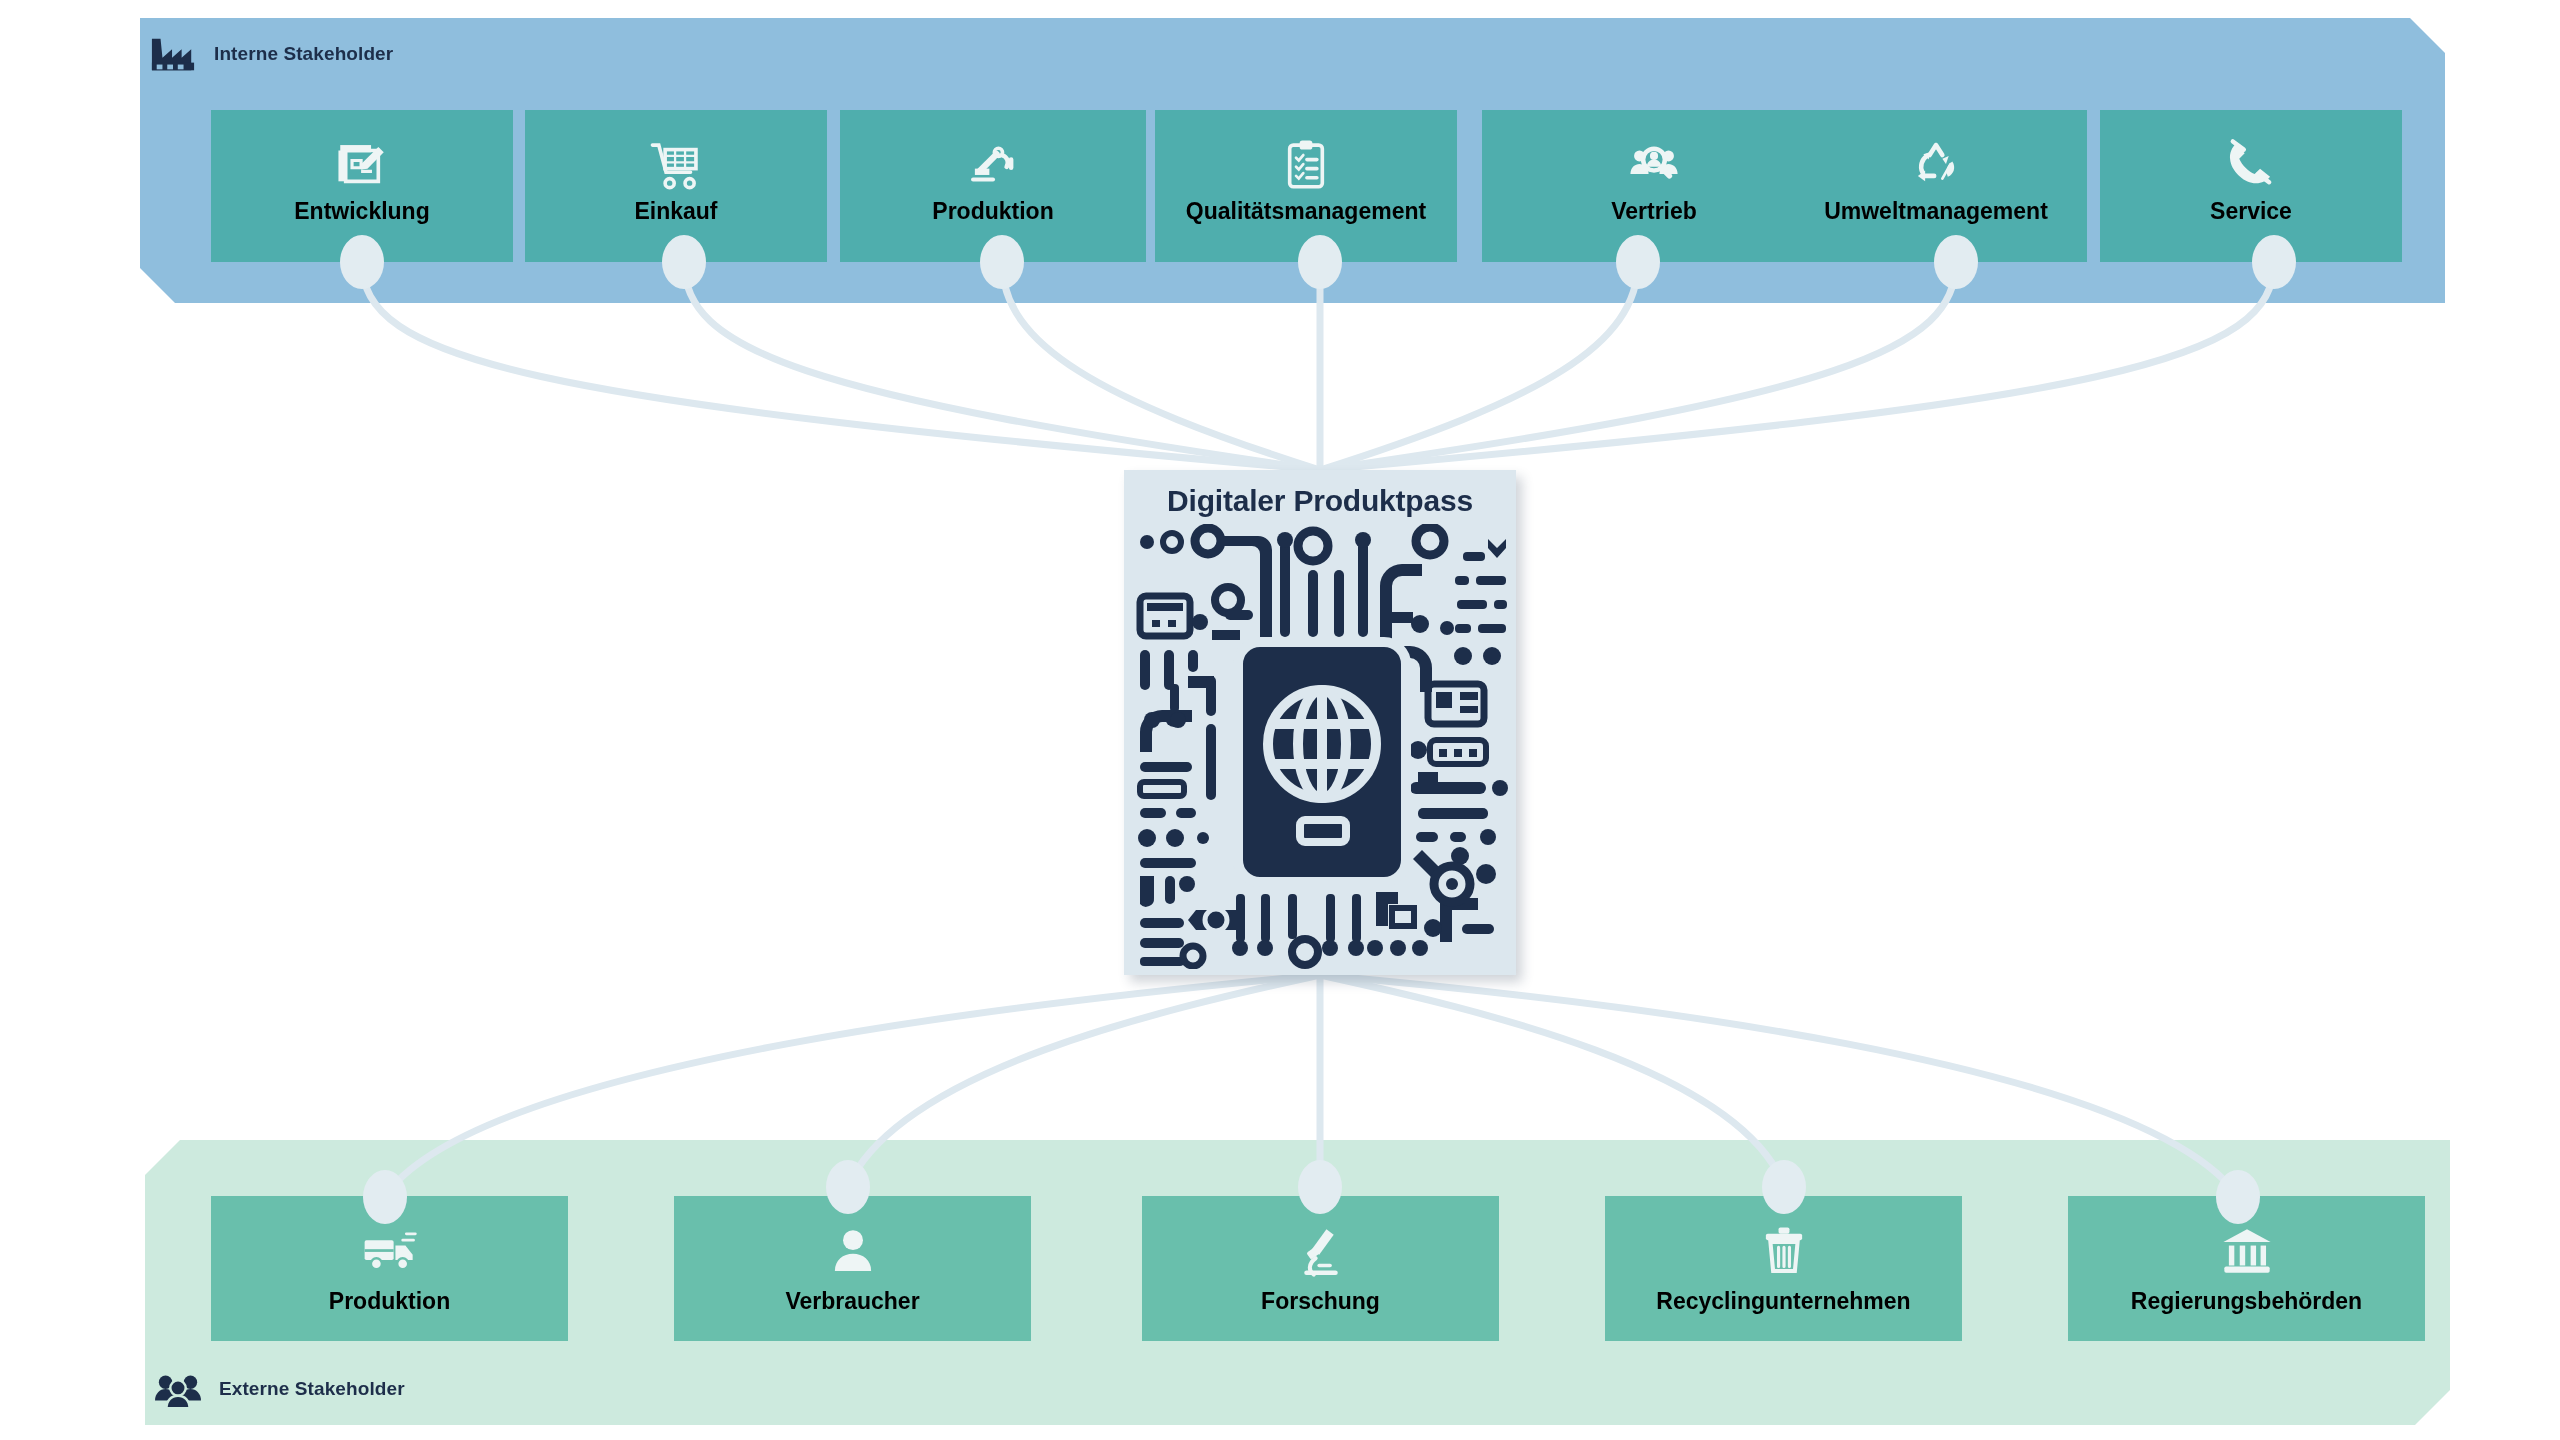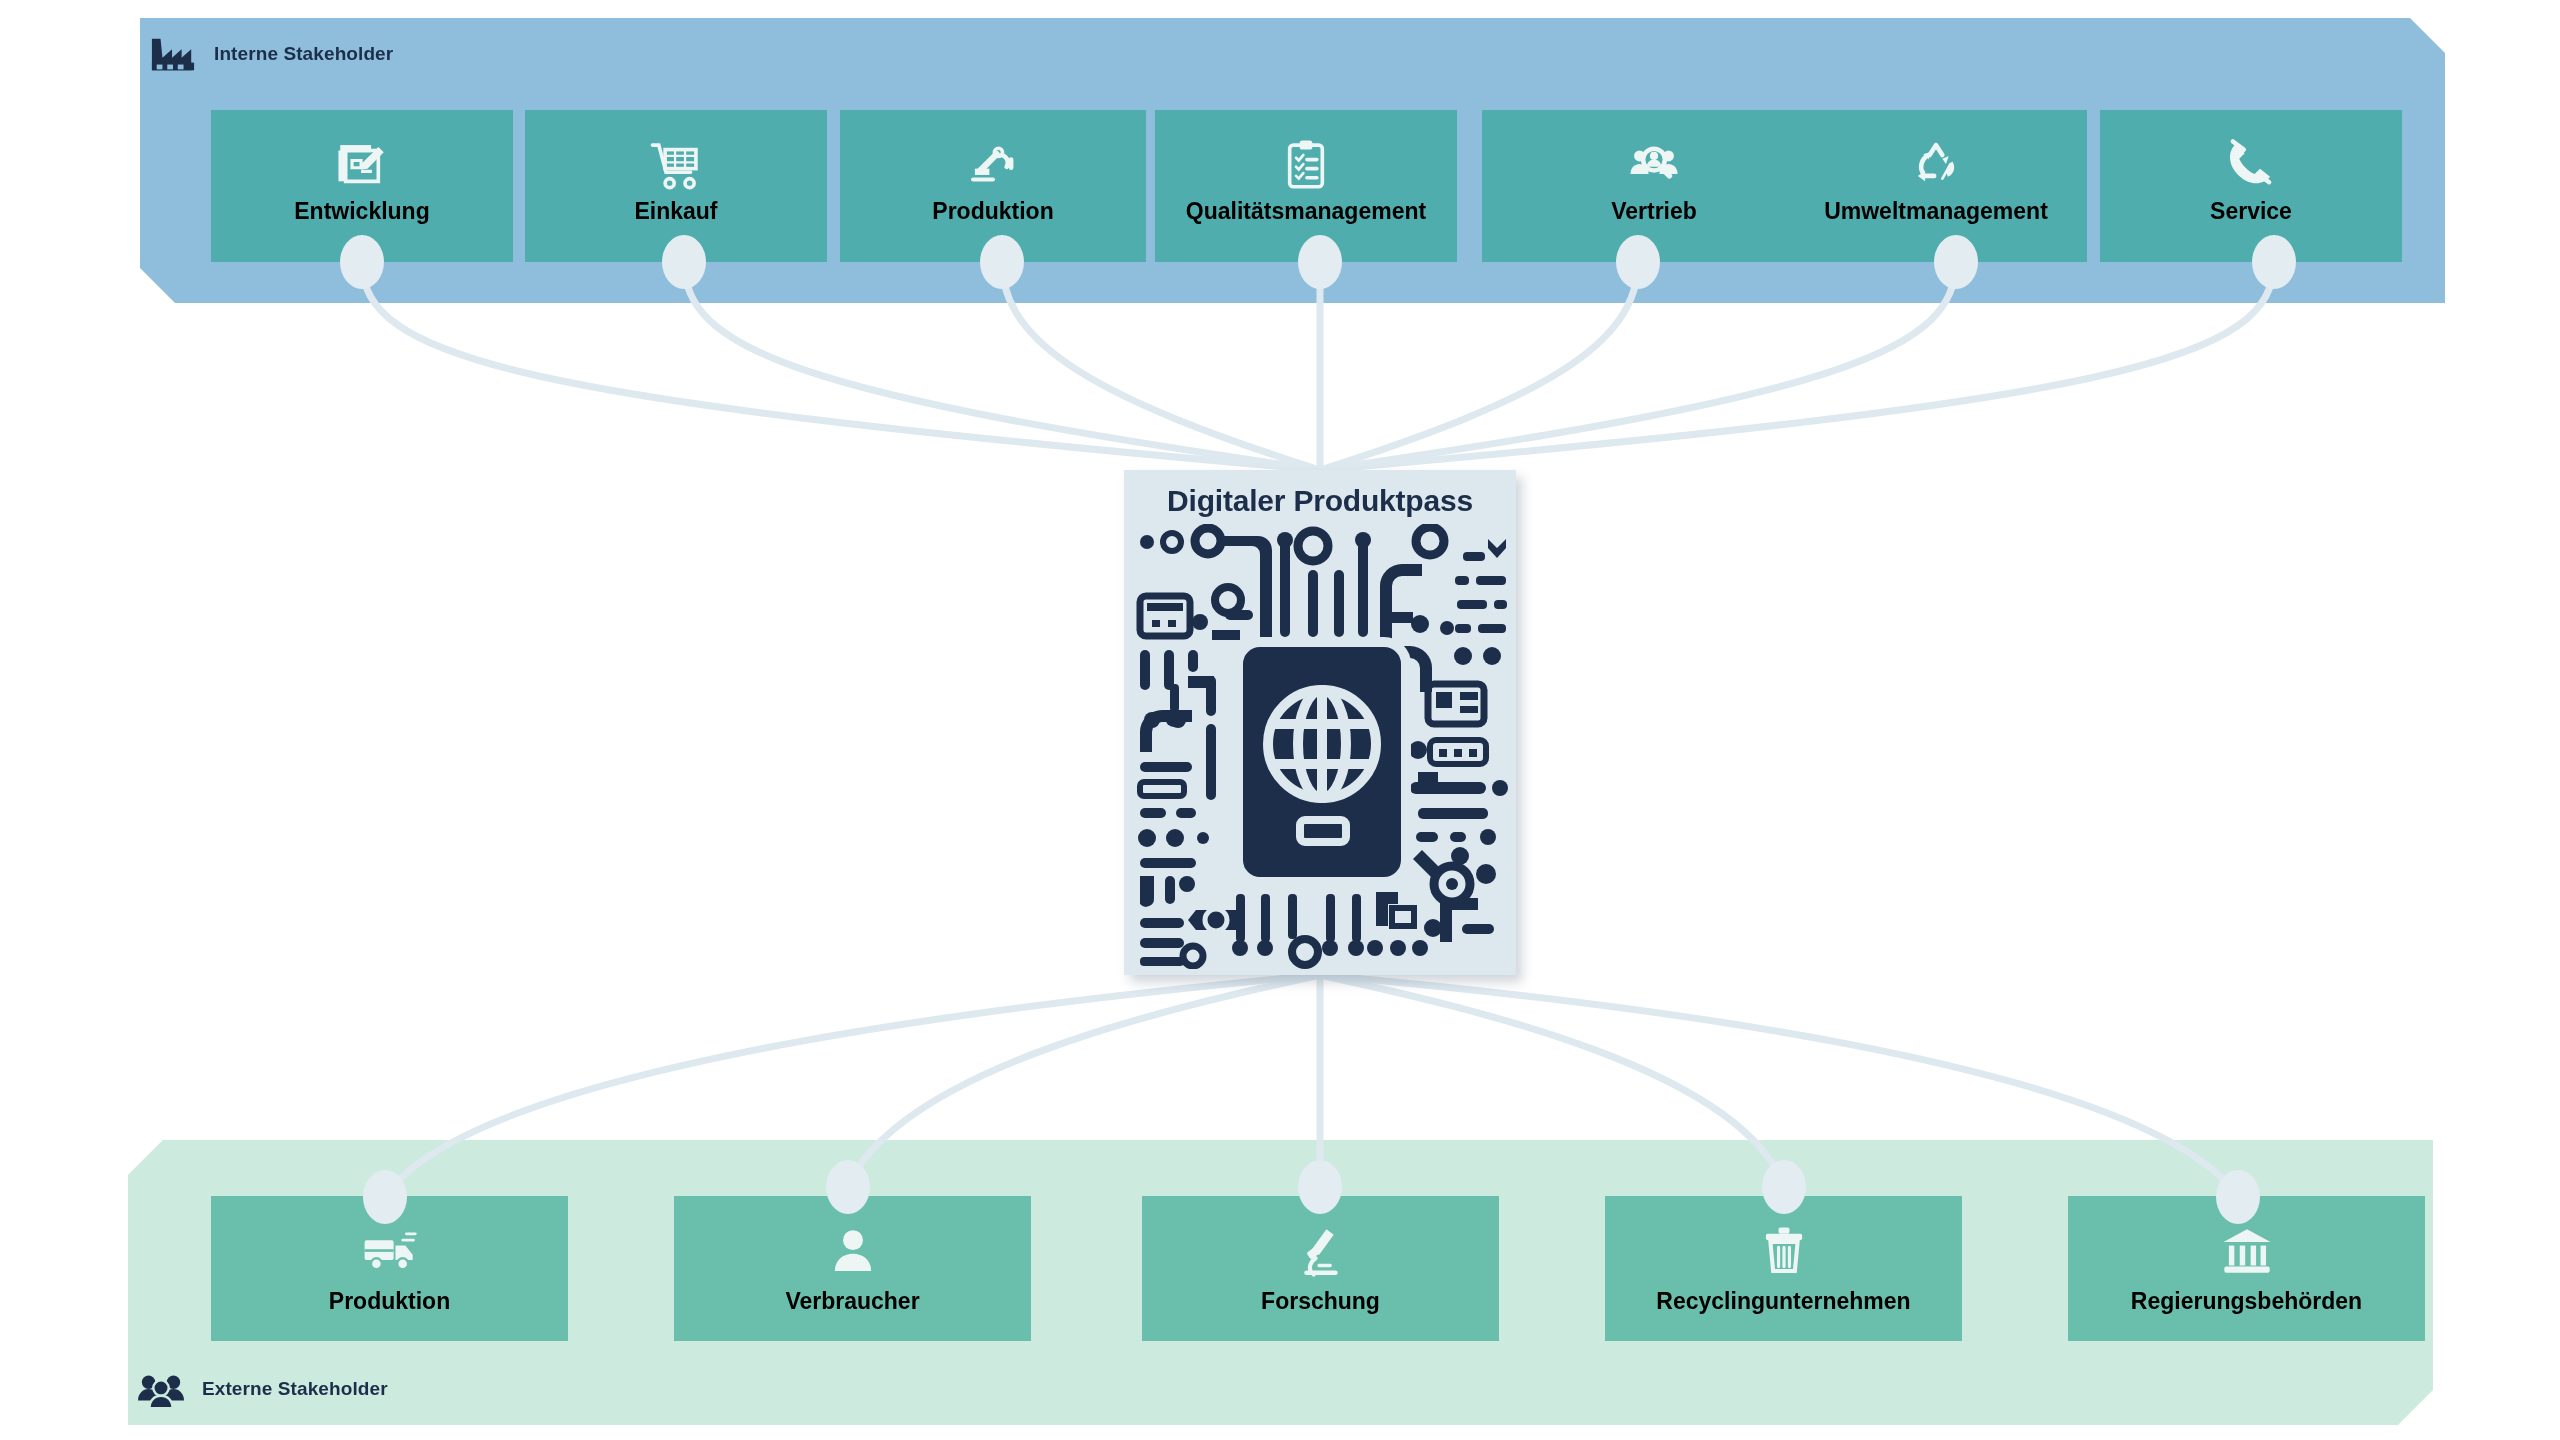--- a/index.html
+++ b/index.html
@@ -6,21 +6,21 @@
   html,body { width:2560px; height:1440px; background:#ffffff; overflow:hidden; }
   body { font-family:"Liberation Sans", sans-serif; }
 
   #stage { position:relative; width:2560px; height:1440px; background:#ffffff; }
 
   
   .banner { position:absolute; }
   .banner-shape { position:absolute; inset:0; }
 
   #internal-banner { left:140px; top:18px; width:2305px; height:285px; }
-  #external-banner { left:128px; top:1140px; width:2305px; height:285px;padding-left:42px; }
+  #external-banner { left:145px; top:1140px; width:2305px; height:285px;padding-left:42px; }
 
   .banner-title { position:absolute; display:flex; align-items:center; gap:18px; z-index:6; }
   #internal-title { left:10px; top:10px; height:52px; }
   #external-title { left:10px; bottom:10px; height:52px; }
   .banner-title .ttl {
     font-size:19px; font-weight:bold; color:#1d2e4a; letter-spacing:.1px; white-space:nowrap;
   }
   .banner-icon { width:46px; height:40px; display:block; }
 
   

